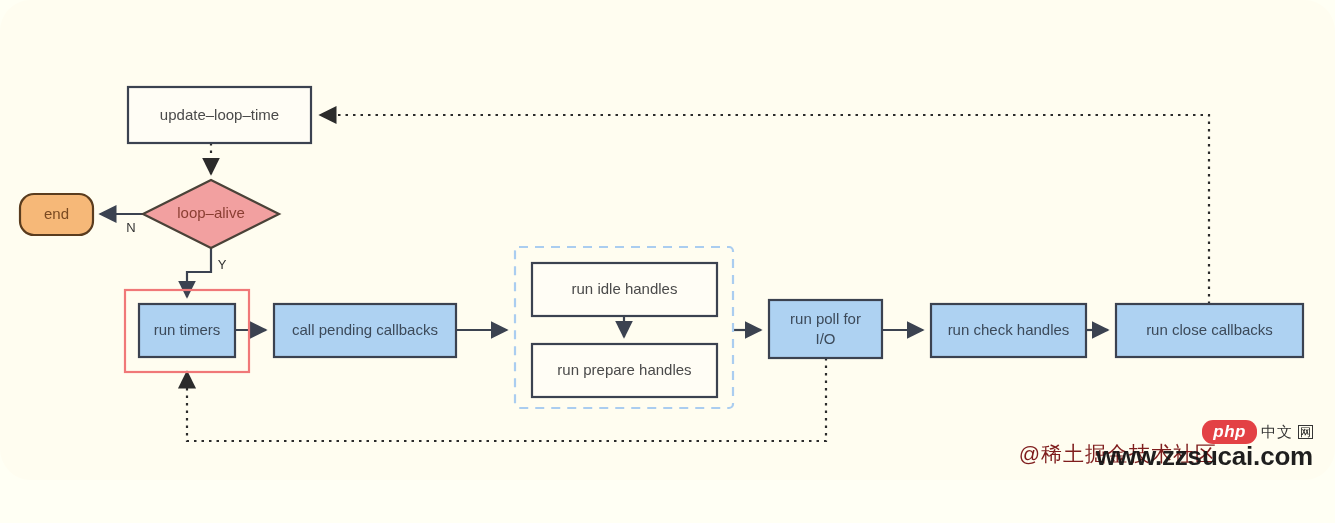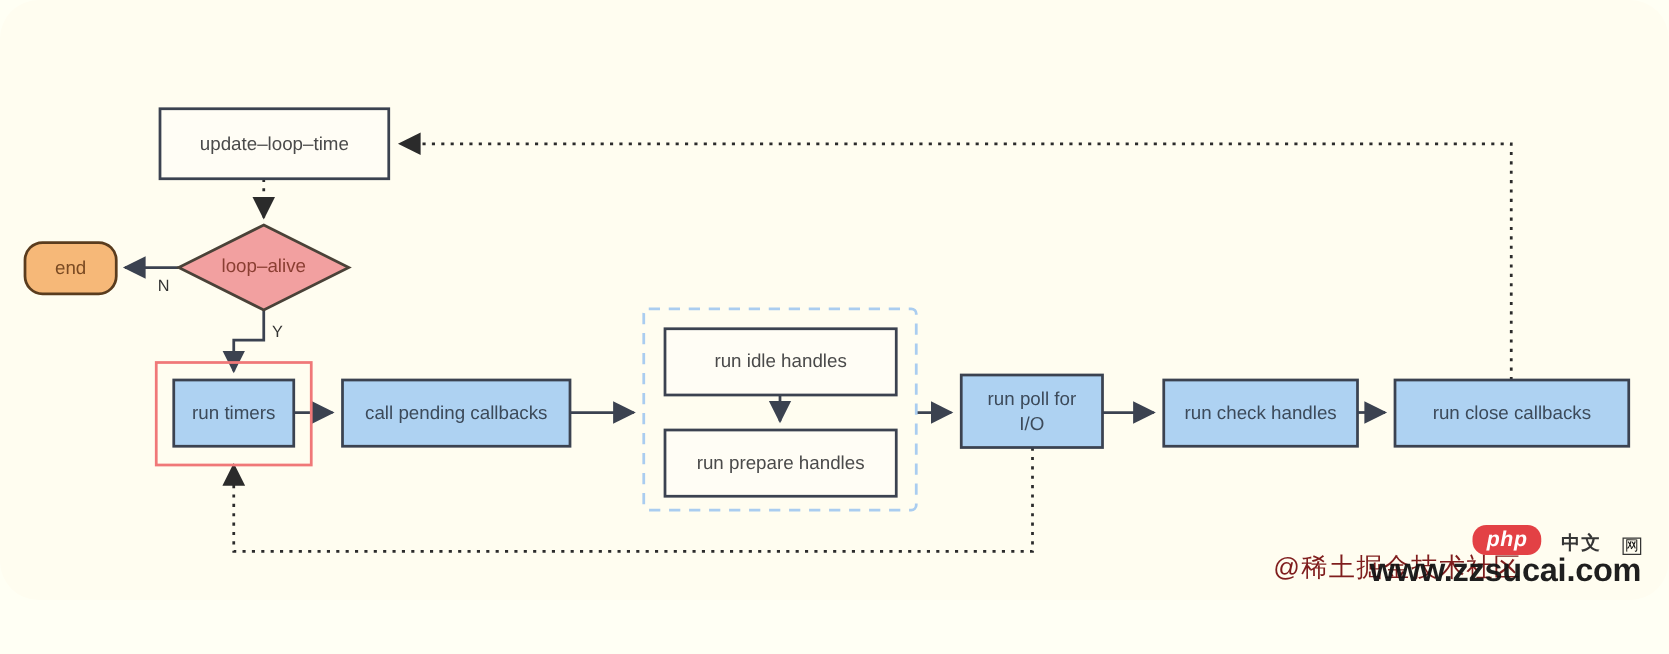--- a/index.html
+++ b/index.html
@@ -116,40 +116,40 @@
     position: absolute;
     right: 118px;
     bottom: 12px;
     font-size: 21px;
     color: #7f1d1d;
     letter-spacing: 1px;
     white-space: nowrap;
   }
   .wm-top {
     display: flex;
-    align-items: flex-end;
-    gap: 16px;
+    align-items: center;
+    gap: 4px;
     justify-content: flex-end;
     margin-bottom: -3px;
   }
   .wm-php {
     background: #e2373c;
     color: #ffffff;
     font-style: italic;
     font-weight: bold;
     font-size: 17px;
     line-height: 1;
     padding: 3px 11px 4px 11px;
     border-radius: 11px;
     letter-spacing: 0.5px;
   }
   .wm-cn {
     font-size: 15px;
     color: #2b2b2b;
-    font-weight: bold;
+    font-weight: normal;
     letter-spacing: 1px;
   }
   .wm-cn-box {
     display: inline-block;
     border: 1.5px solid #2b2b2b;
     font-size: 11px;
     line-height: 12px;
     padding: 0 1px;
     vertical-align: middle;
     margin-left: 1px;

